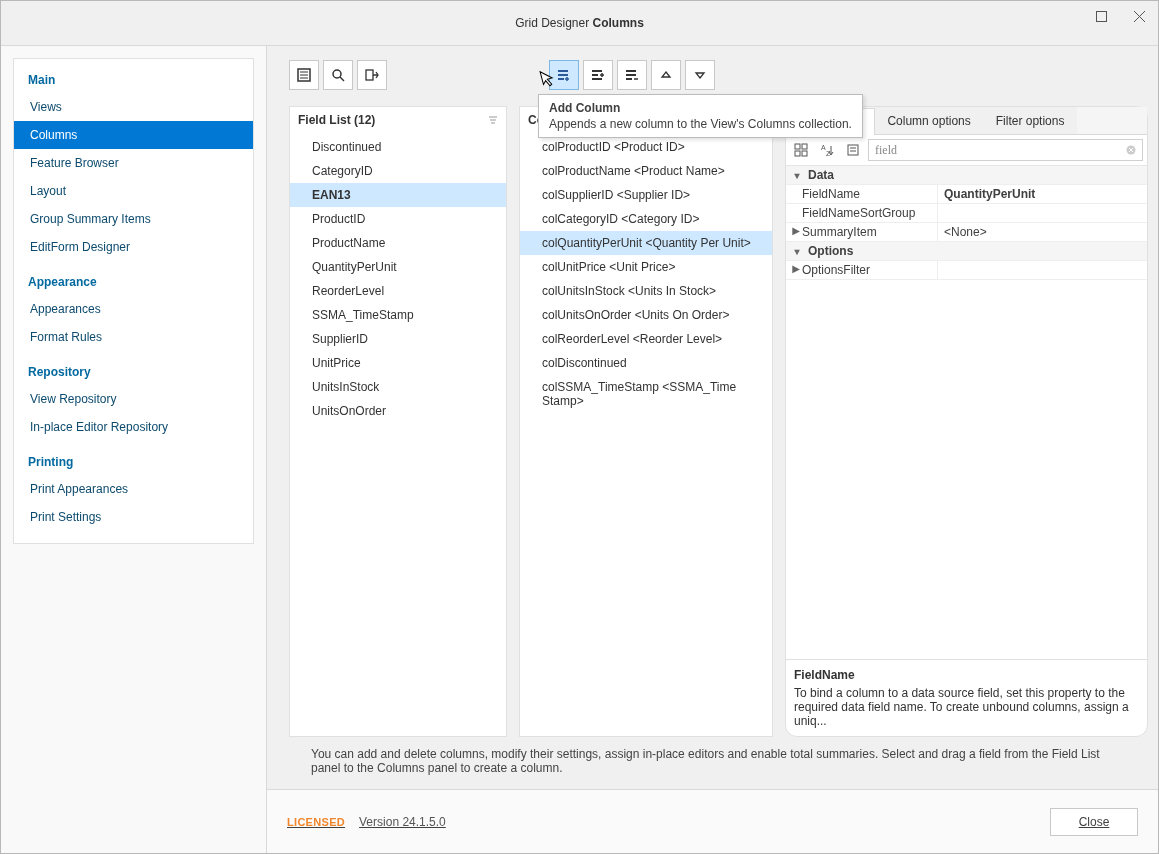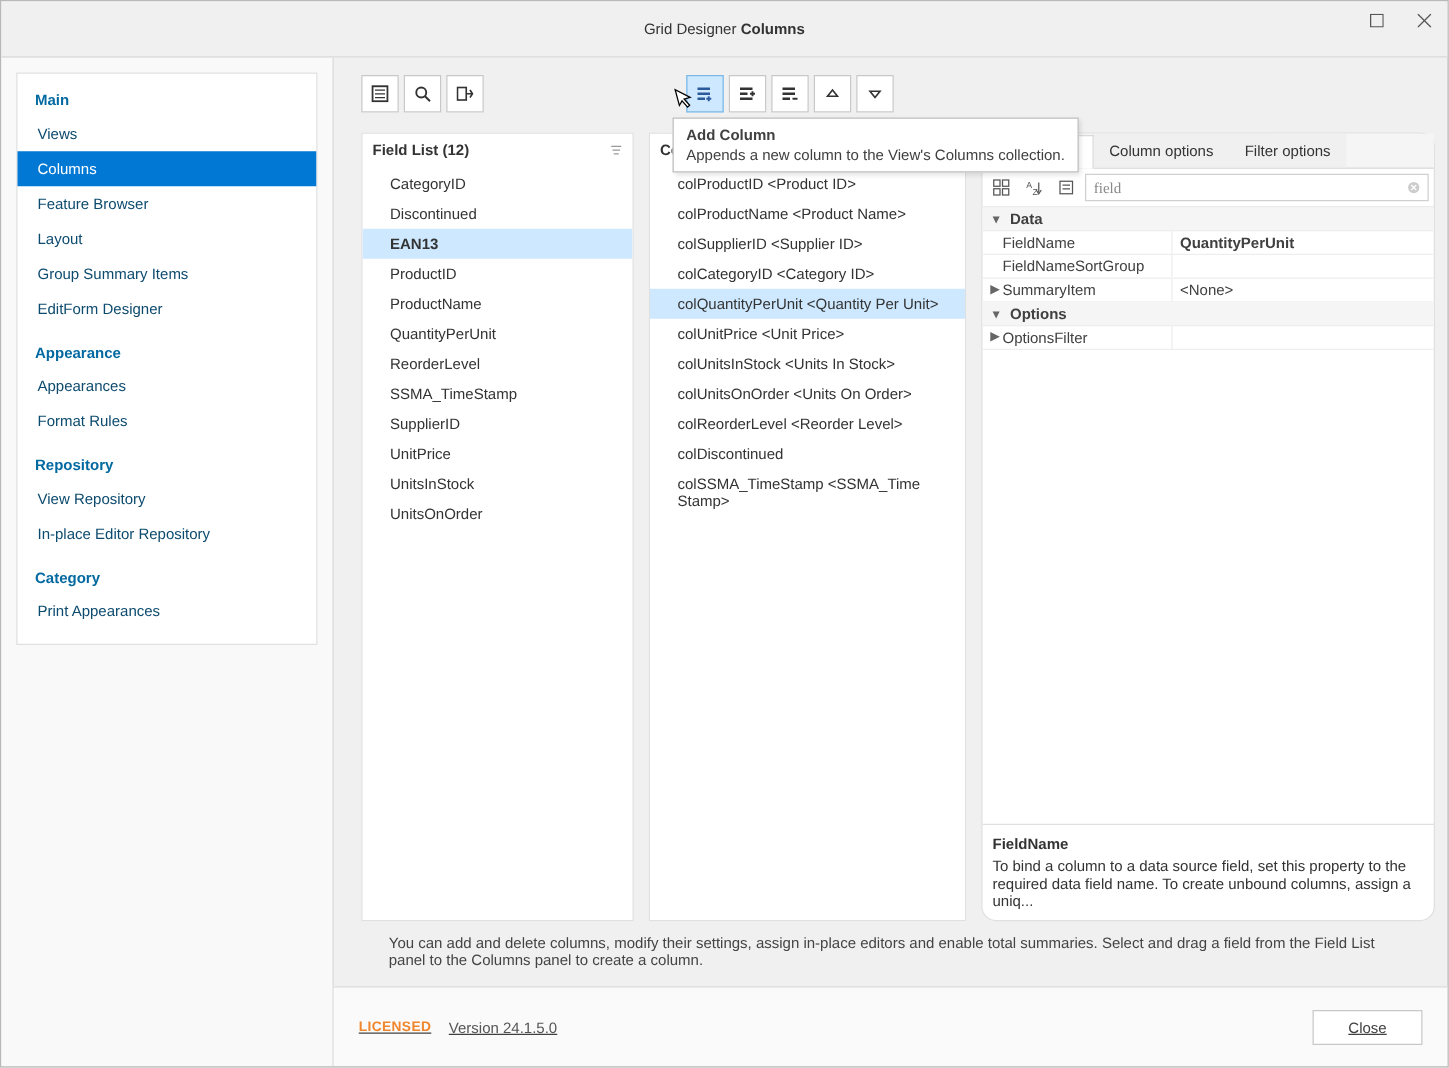--- a/index.html
+++ b/index.html
@@ -307,22 +307,23 @@
         <div class="nav-item">Feature Browser</div>
         <div class="nav-item">Layout</div>
         <div class="nav-item">Group Summary Items</div>
         <div class="nav-item">EditForm Designer</div>
         <div class="nav-header">Appearance</div>
         <div class="nav-item">Appearances</div>
         <div class="nav-item">Format Rules</div>
         <div class="nav-header">Repository</div>
         <div class="nav-item">View Repository</div>
         <div class="nav-item">In-place Editor Repository</div>
-        <div class="nav-header">Category</div>
+        <div class="nav-header">Printing</div>
         <div class="nav-item">Print Appearances</div>
+        <div class="nav-item">Print Settings</div>
       </div>
   </div>
 
   <div class="main">
     <div class="main-body">
 
       <div class="top-toolbar">
         <div class="tb-group">
           <div class="tb-btn">
             <svg width="14" height="14">
@@ -403,22 +404,22 @@
             <span>Field List (12)</span>
             <span class="hdr-icon">
               <svg width="10" height="10">
                   <line x1="1" y1="2" x2="9" y2="2" stroke="#999"></line>
                   <line x1="2" y1="5" x2="8" y2="5" stroke="#999"></line>
                   <line x1="3" y1="8" x2="7" y2="8" stroke="#999"></line>
                 </svg>
             </span>
           </div>
           <div class="panel-list" id="fieldlist-body">
+              <div class="list-row">Discontinued</div>
               <div class="list-row">CategoryID</div>
-              <div class="list-row">Discontinued</div>
               <div class="list-row selected bold">EAN13</div>
               <div class="list-row">ProductID</div>
               <div class="list-row">ProductName</div>
               <div class="list-row">QuantityPerUnit</div>
               <div class="list-row">ReorderLevel</div>
               <div class="list-row">SSMA_TimeStamp</div>
               <div class="list-row">SupplierID</div>
               <div class="list-row">UnitPrice</div>
               <div class="list-row">UnitsInStock</div>
               <div class="list-row">UnitsOnOrder</div>

